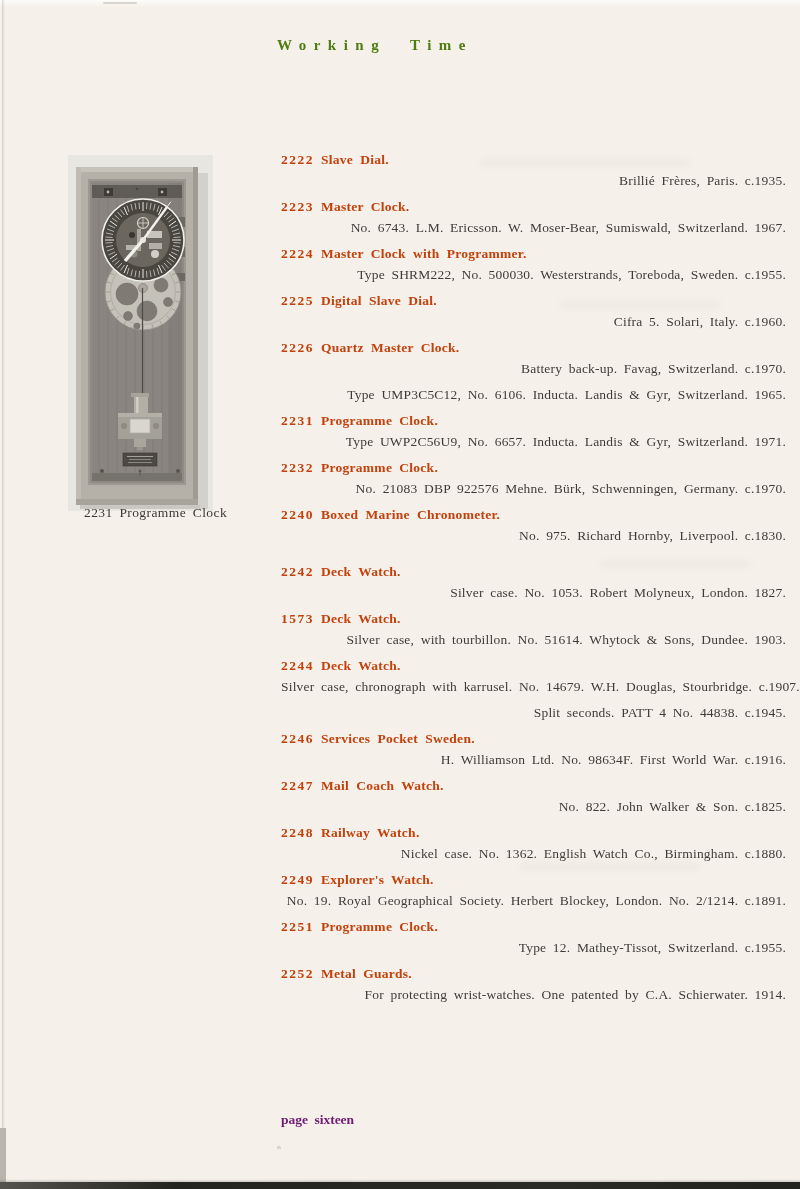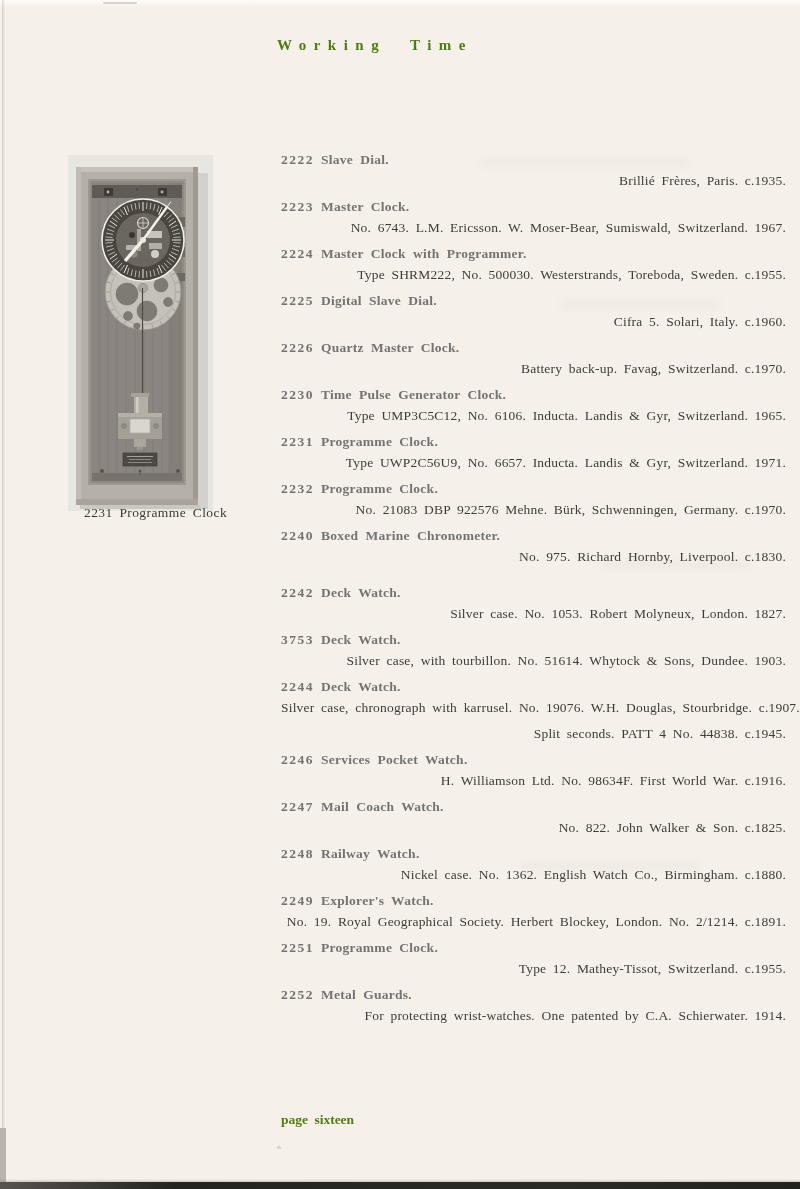--- a/index.html
+++ b/index.html
@@ -40,32 +40,32 @@
   .caption{
     position:absolute;left:84px;top:505px;
     font-size:13.5px;color:#3b3936;letter-spacing:.03em;word-spacing:3px;white-space:nowrap;
   }
 
   
   .entries{position:absolute;left:281px;top:149px;width:505px;}
   .entry{margin-bottom:5px;}
   .entry:nth-child(9){margin-bottom:15px;} 
   .entry-title{
-    font-size:13.5px;line-height:21px;font-weight:bold;color:#737373;
+    font-size:13.5px;line-height:21px;font-weight:bold;color:#c2410c;
     letter-spacing:.02em;word-spacing:3.5px;white-space:nowrap;
   }
   .entry-num{letter-spacing:1.5px;margin-right:7px;}
   .entry-details{
     font-size:13.5px;line-height:21px;color:#3e3c38;
     letter-spacing:.015em;word-spacing:3px;white-space:nowrap;text-align:right;
   }
 
   .footer{
     position:absolute;left:281px;top:1112px;
-    font-size:13.5px;font-weight:bold;color:#4d7c0f;word-spacing:3px;
+    font-size:13.5px;font-weight:bold;color:#701a75;word-spacing:3px;
   }
 </style>
 </head>
 <body>
 
 <div class="page">
 
   <div class="edge-top"></div>
   <div class="edge-top-mark"></div>
   <div class="edge-left"></div>
@@ -299,52 +299,51 @@
       </div>
       <div class="entry">
         <div class="entry-title"><span class="entry-num">2225</span><span class="entry-name">Digital Slave Dial.</span></div>
         <div class="entry-details">Cifra 5. Solari, Italy. c.1960.</div>
       </div>
       <div class="entry">
         <div class="entry-title"><span class="entry-num">2226</span><span class="entry-name">Quartz Master Clock.</span></div>
         <div class="entry-details">Battery back-up. Favag, Switzerland. c.1970.</div>
       </div>
       <div class="entry">
-        <div class="entry-title"><span class="entry-num">2230</span><span class="entry-name">Time Pulse Generator Clock.</span></div>
         <div class="entry-details">Type UMP3C5C12, No. 6106. Inducta. Landis &amp; Gyr, Switzerland. 1965.</div>
       </div>
       <div class="entry">
         <div class="entry-title"><span class="entry-num">2231</span><span class="entry-name">Programme Clock.</span></div>
         <div class="entry-details">Type UWP2C56U9, No. 6657. Inducta. Landis &amp; Gyr, Switzerland. 1971.</div>
       </div>
       <div class="entry">
         <div class="entry-title"><span class="entry-num">2232</span><span class="entry-name">Programme Clock.</span></div>
         <div class="entry-details">No. 21083 DBP 922576 Mehne. Bürk, Schwenningen, Germany. c.1970.</div>
       </div>
       <div class="entry">
         <div class="entry-title"><span class="entry-num">2240</span><span class="entry-name">Boxed Marine Chronometer.</span></div>
         <div class="entry-details">No. 975. Richard Hornby, Liverpool. c.1830.</div>
       </div>
       <div class="entry">
         <div class="entry-title"><span class="entry-num">2242</span><span class="entry-name">Deck Watch.</span></div>
         <div class="entry-details">Silver case. No. 1053. Robert Molyneux, London. 1827.</div>
       </div>
       <div class="entry">
-        <div class="entry-title"><span class="entry-num">3753</span><span class="entry-name">Deck Watch.</span></div>
+        <div class="entry-title"><span class="entry-num">1573</span><span class="entry-name">Deck Watch.</span></div>
         <div class="entry-details">Silver case, with tourbillon. No. 51614. Whytock &amp; Sons, Dundee. 1903.</div>
       </div>
       <div class="entry">
         <div class="entry-title"><span class="entry-num">2244</span><span class="entry-name">Deck Watch.</span></div>
-        <div class="entry-details">Silver case, chronograph with karrusel. No. 19076. W.H. Douglas, Stourbridge. c.1907.</div>
+        <div class="entry-details">Silver case, chronograph with karrusel. No. 14679. W.H. Douglas, Stourbridge. c.1907.</div>
       </div>
       <div class="entry">
         <div class="entry-details">Split seconds. PATT 4 No. 44838. c.1945.</div>
       </div>
       <div class="entry">
-        <div class="entry-title"><span class="entry-num">2246</span><span class="entry-name">Services Pocket Watch.</span></div>
+        <div class="entry-title"><span class="entry-num">2246</span><span class="entry-name">Services Pocket Sweden.</span></div>
         <div class="entry-details">H. Williamson Ltd. No. 98634F. First World War. c.1916.</div>
       </div>
       <div class="entry">
         <div class="entry-title"><span class="entry-num">2247</span><span class="entry-name">Mail Coach Watch.</span></div>
         <div class="entry-details">No. 822. John Walker &amp; Son. c.1825.</div>
       </div>
       <div class="entry">
         <div class="entry-title"><span class="entry-num">2248</span><span class="entry-name">Railway Watch.</span></div>
         <div class="entry-details">Nickel case. No. 1362. English Watch Co., Birmingham. c.1880.</div>
       </div>

